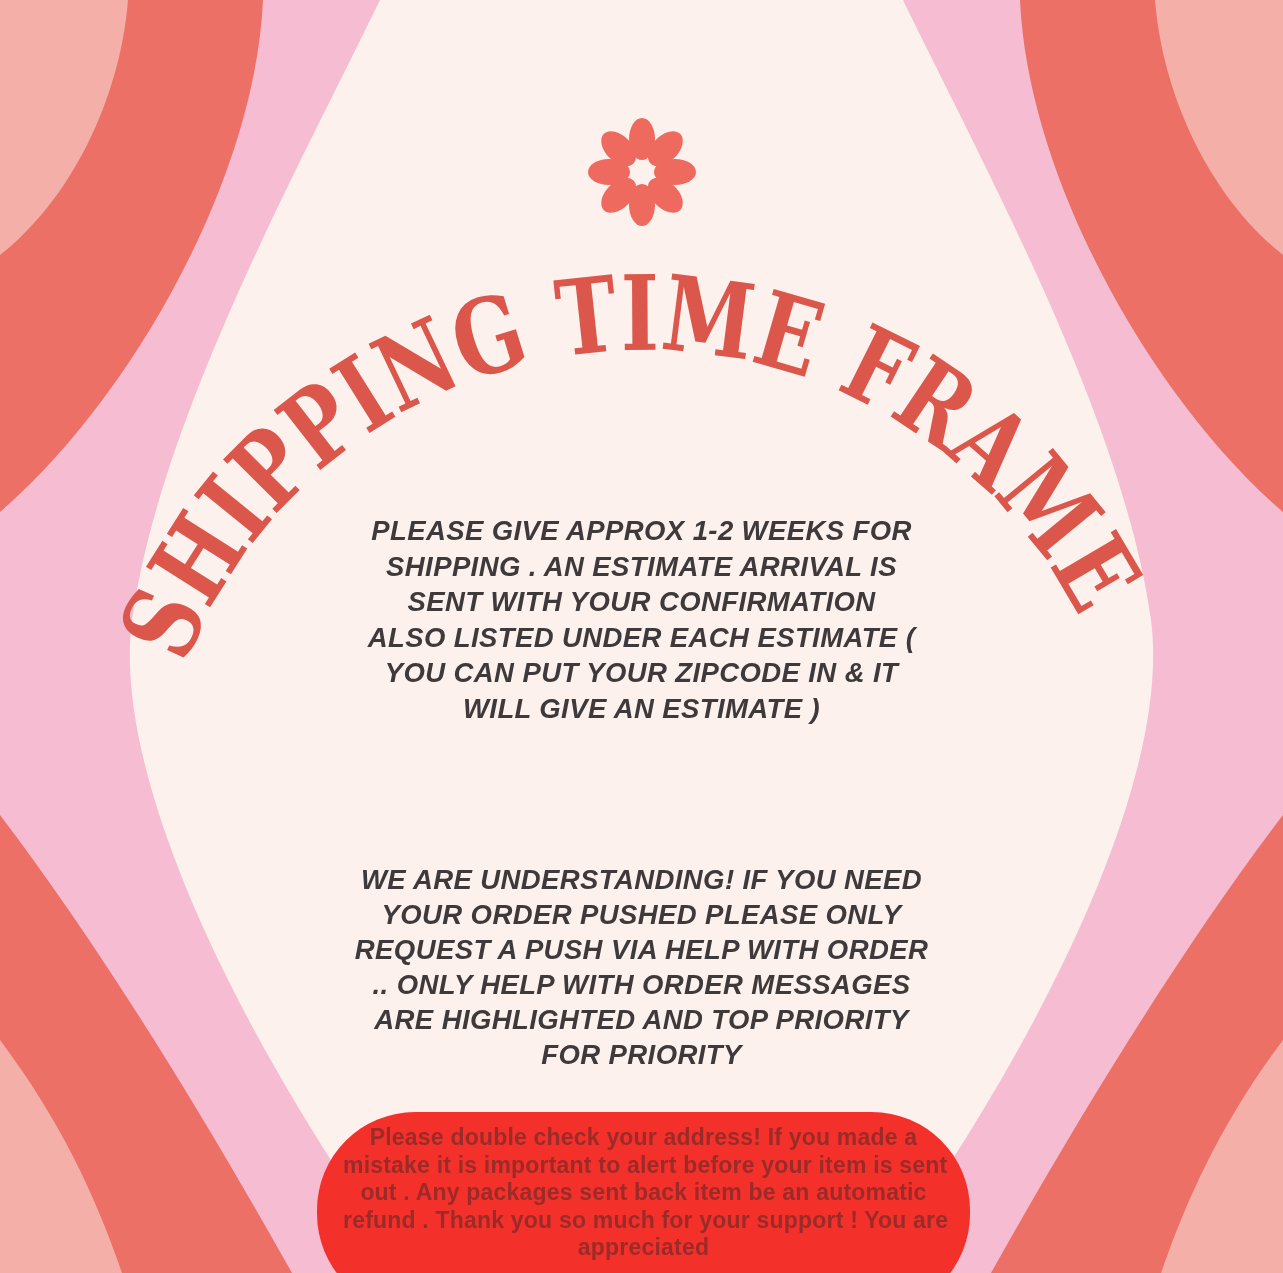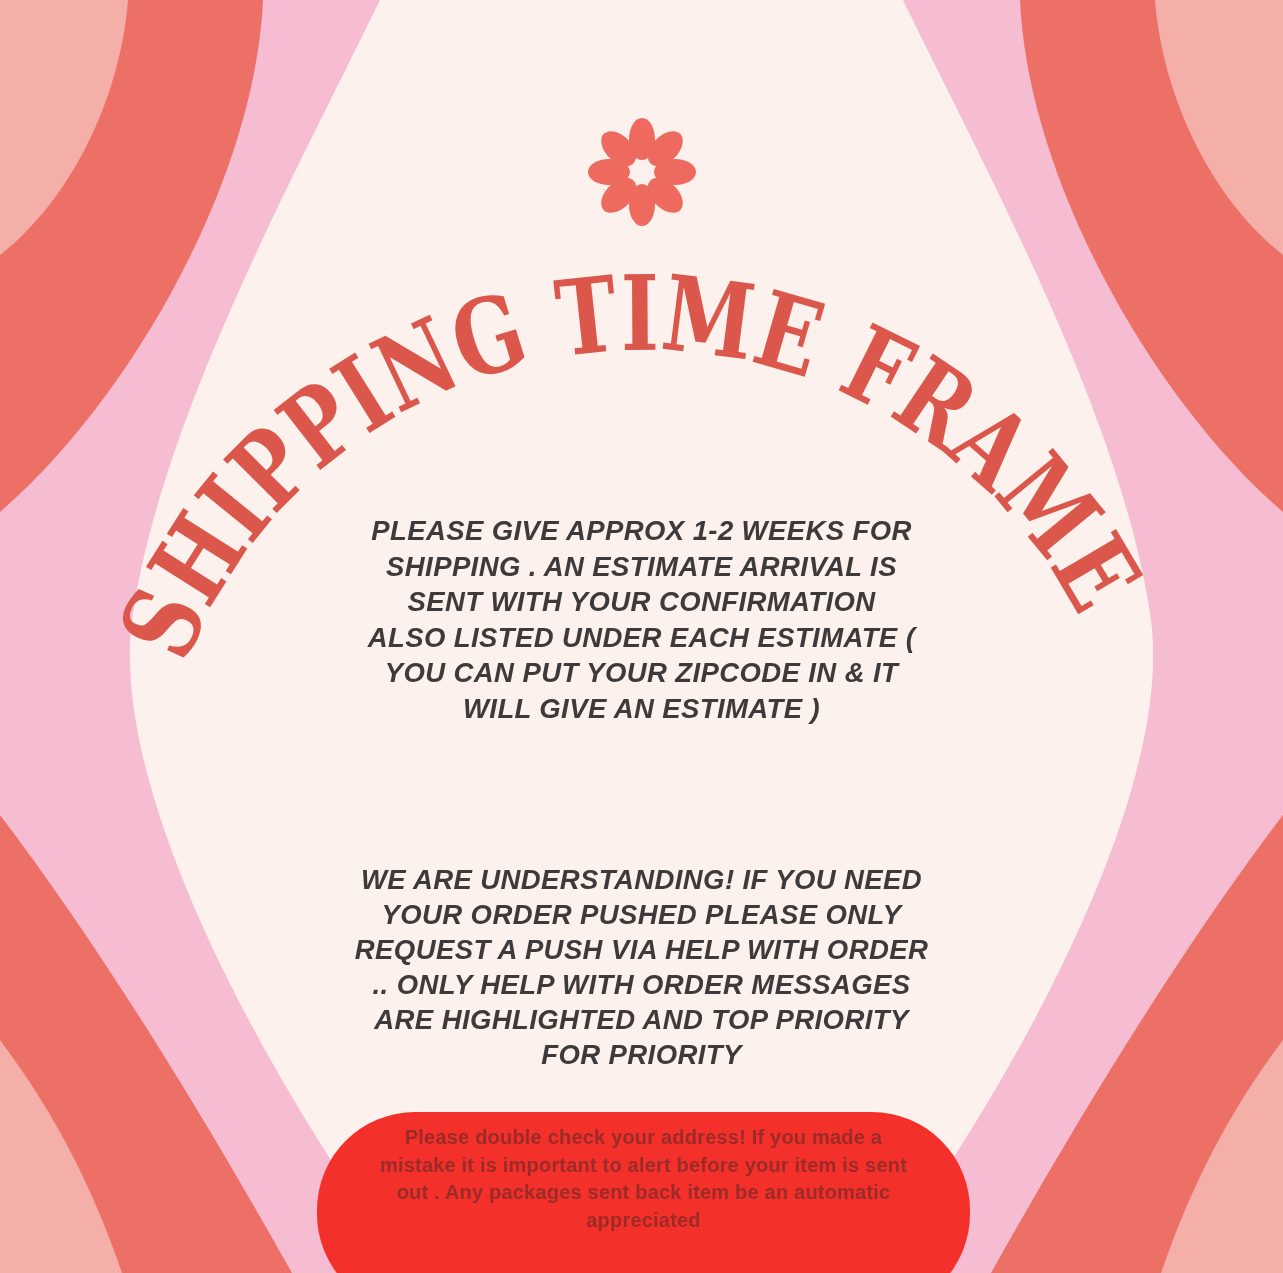--- a/index.html
+++ b/index.html
@@ -32,21 +32,21 @@
     width:653px;height:200px;
     background:#F4302B;
     border-radius:98px;
     box-sizing:border-box;
     padding:12px 26px 0 26px;
   }
   .notice-text{
     text-align:center;
     color:#9B2B28;
     font-weight:bold;
-    font-size:20px;
+    font-size:23px;
     line-height:27.6px;
     letter-spacing:0.2px;
     white-space:nowrap;
   }
 </style>
 </head>
 <body>
 
 <div class="poster">
 
@@ -98,17 +98,18 @@
       <div>.. ONLY HELP WITH ORDER MESSAGES</div>
       <div>ARE HIGHLIGHTED AND TOP PRIORITY</div>
       <div>FOR PRIORITY</div>
     </div>
 
   <div class="notice-pill">
     <div class="notice-text">
         <div>Please double check your address! If you made a</div>
         <div>mistake it is important to alert before your item is sent</div>
         <div>out . Any packages sent back item be an automatic</div>
+        <div>refund . Thank you so much for your support ! You are</div>
         <div>appreciated</div>
       </div>
   </div>
 
 </div>
 
 </body></html>

